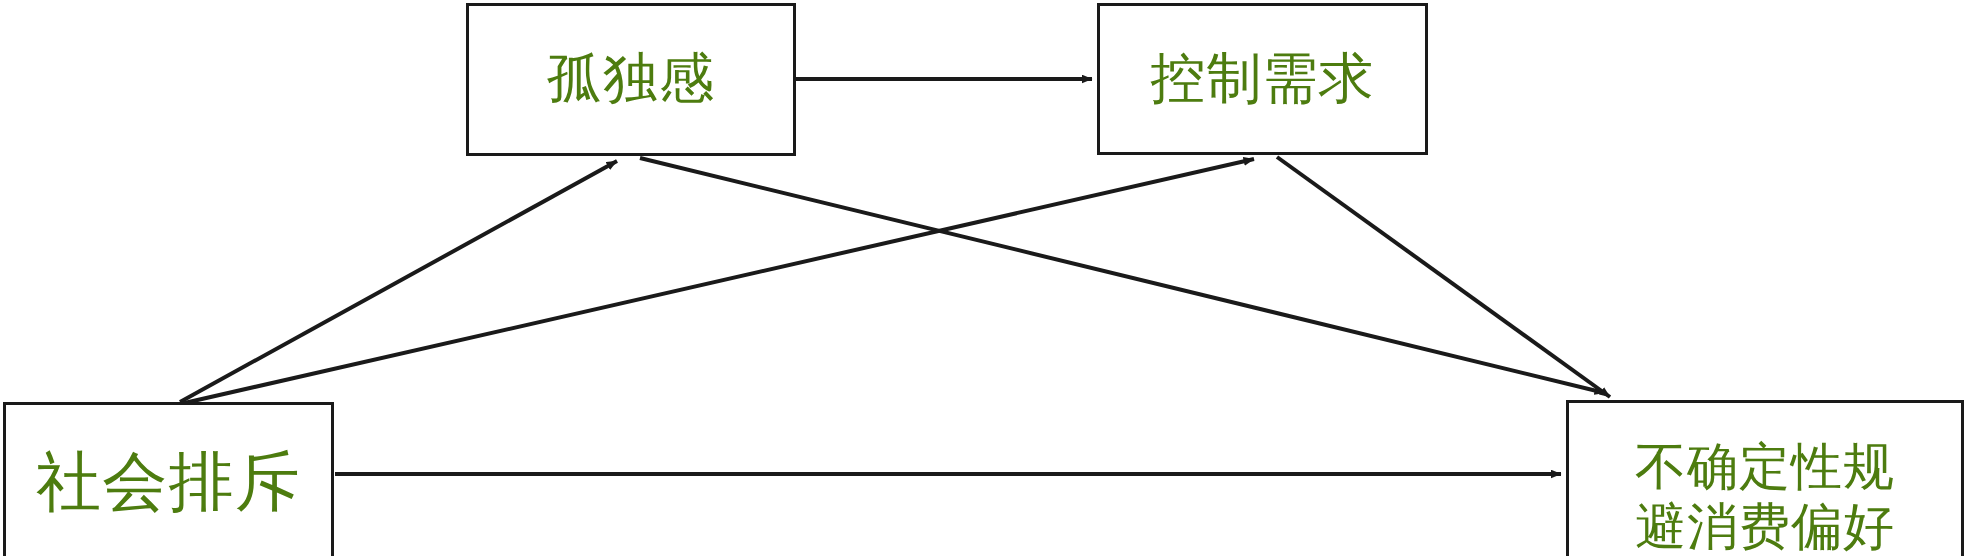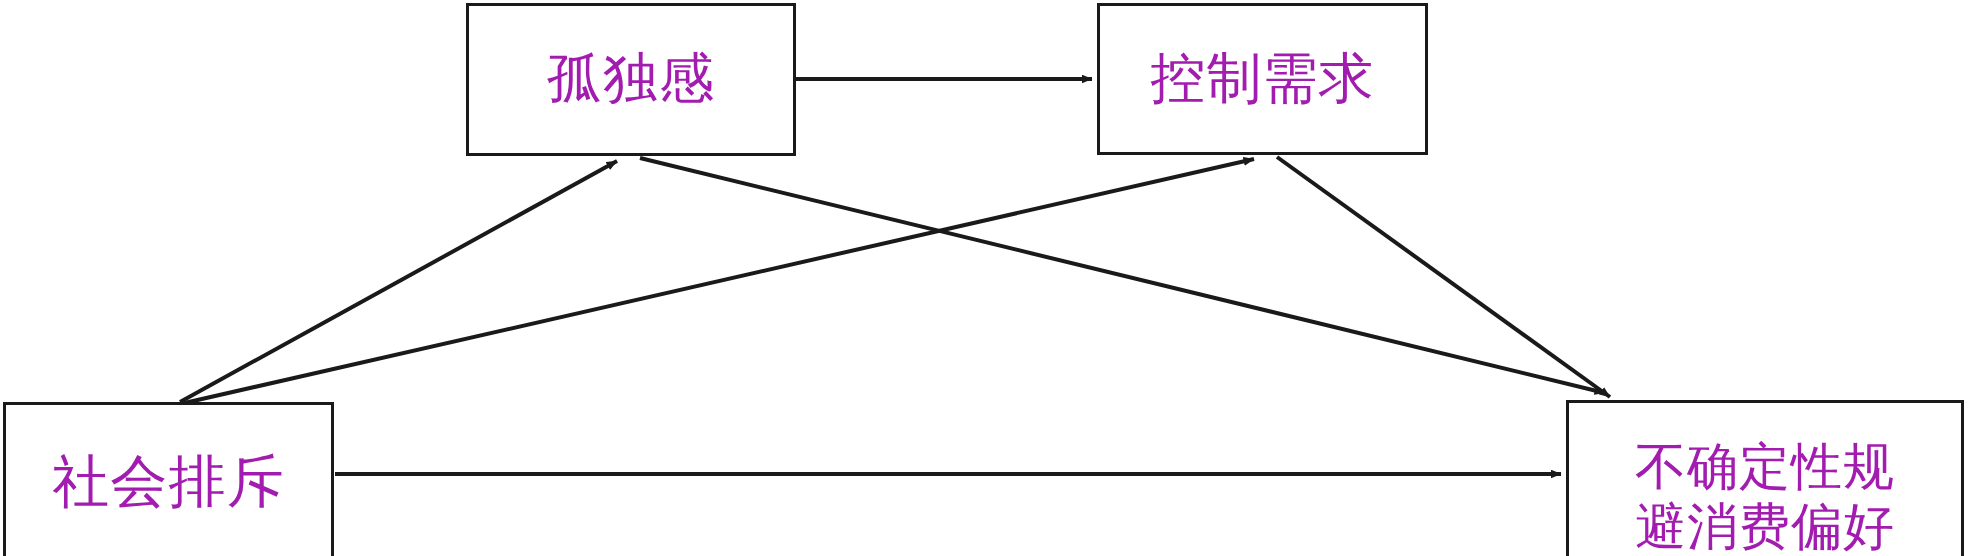--- a/index.html
+++ b/index.html
@@ -25,41 +25,41 @@
   }
   .node {
     position: absolute;
     box-sizing: border-box;
     border: 3px solid #1a1a1a;
     background: #ffffff;
     display: flex;
     align-items: center;
     justify-content: center;
     text-align: center;
-    color: #a21caf;
+    color: #4d7c0f;
     z-index: 2;
   }
   .node-label {
     display: block;
     line-height: 1.18;
     white-space: pre-line;
     letter-spacing: 0.02em;
   }
   #node-loneliness {
     left: 466px; top: 3px; width: 330px; height: 153px;
   }
   #node-loneliness .node-label { font-size: 55px; }
   #node-control {
     left: 1097px; top: 3px; width: 331px; height: 152px;
   }
   #node-control .node-label { font-size: 55px; text-align: center; }
   #node-exclusion {
     left: 3px; top: 402px; width: 331px; height: 160px;
   }
-  #node-exclusion .node-label { font-size: 57px; }
+  #node-exclusion .node-label { font-size: 65px; }
   #node-uncertainty {
     left: 1566px; top: 400px; width: 398px; height: 162px;
   }
   #node-uncertainty .node-label { font-size: 51px; margin-top: 32px; }
 </style>
 </head>
 <body>
 
 <div id="canvas">
 

